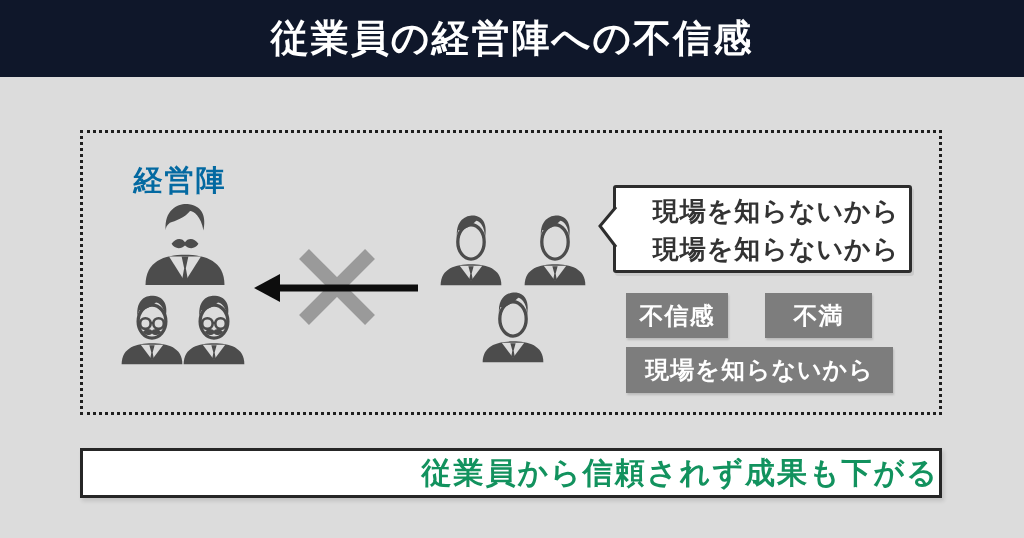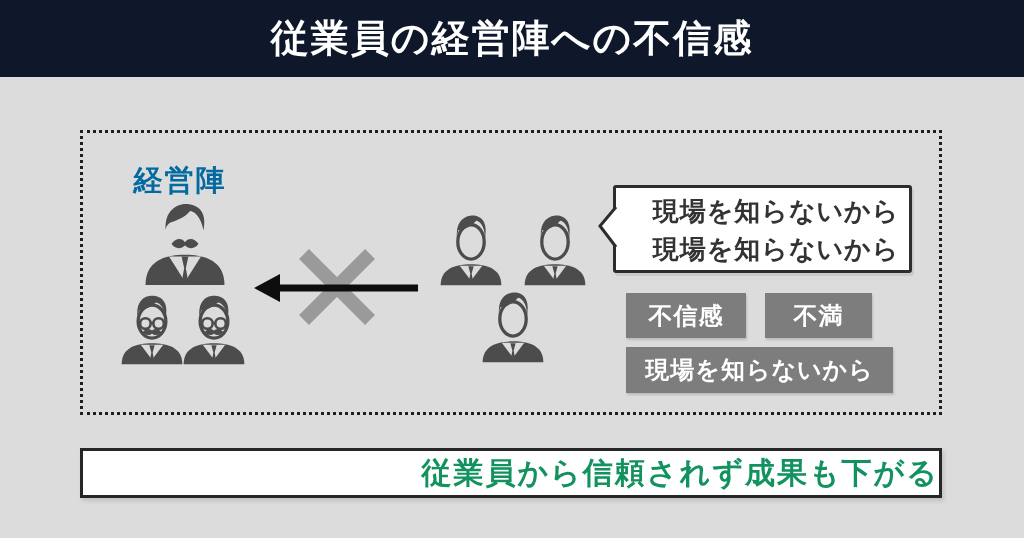--- a/index.html
+++ b/index.html
@@ -89,21 +89,21 @@
   
   .badge{
     position:absolute;
     background:#7d7d7d;
     color:#ffffff;
     text-align:center;
     font-size:24px;
     letter-spacing:1px;
     box-shadow:1px 2px 2px rgba(0,0,0,0.15);
   }
-  .badge-1{left:626px;top:216px;width:120px;height:45px;line-height:45px;}
+  .badge-1{left:626px;top:216px;width:102px;height:45px;line-height:45px;}
   .badge-2{left:765px;top:216px;width:107px;height:45px;line-height:45px;}
   .badge-3{left:626px;top:270px;width:267px;height:46px;line-height:46px;}
   
   .conclusion{
     position:absolute;left:80px;top:371px;
     width:862px;height:50px;
     box-sizing:border-box;
     background:#ffffff;
     border:3px solid #262626;
     text-align:right;

